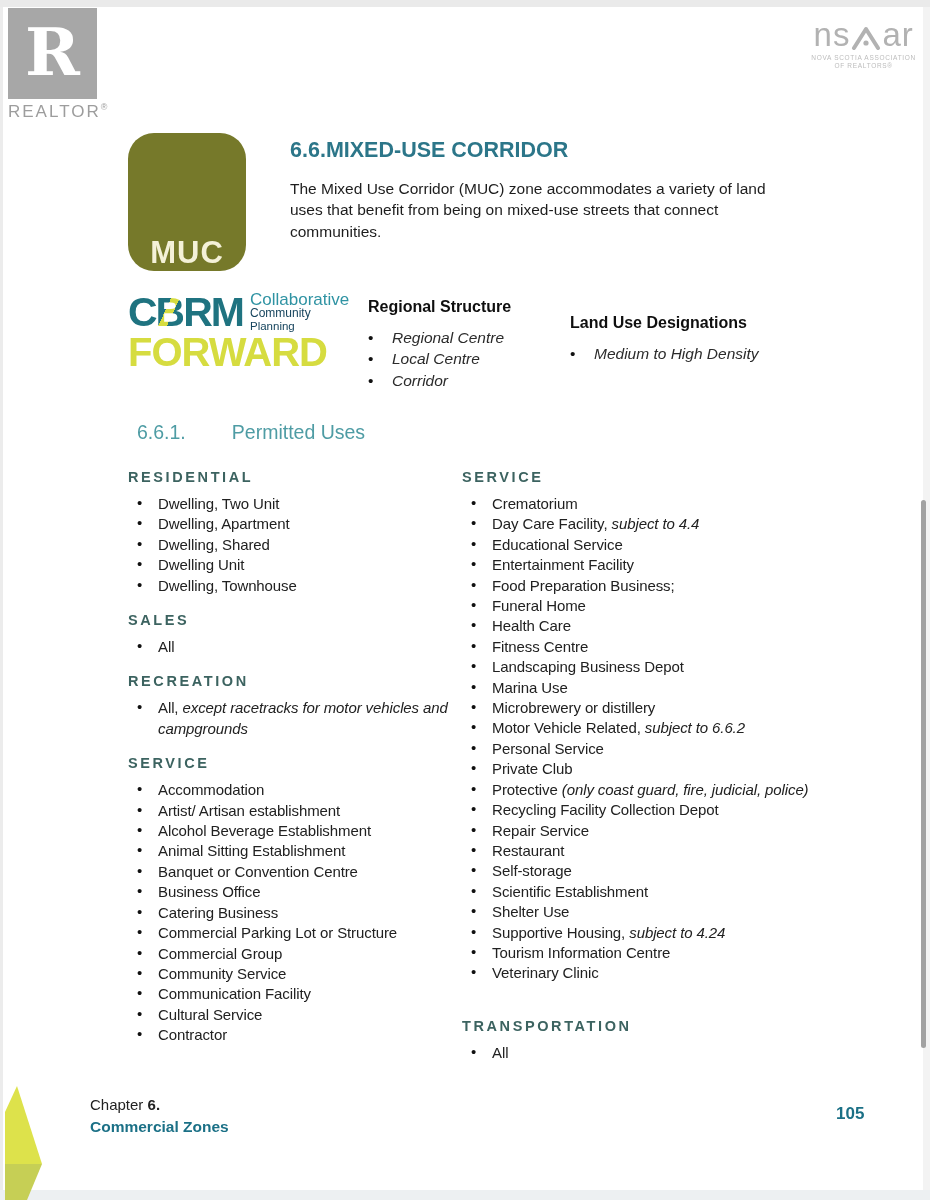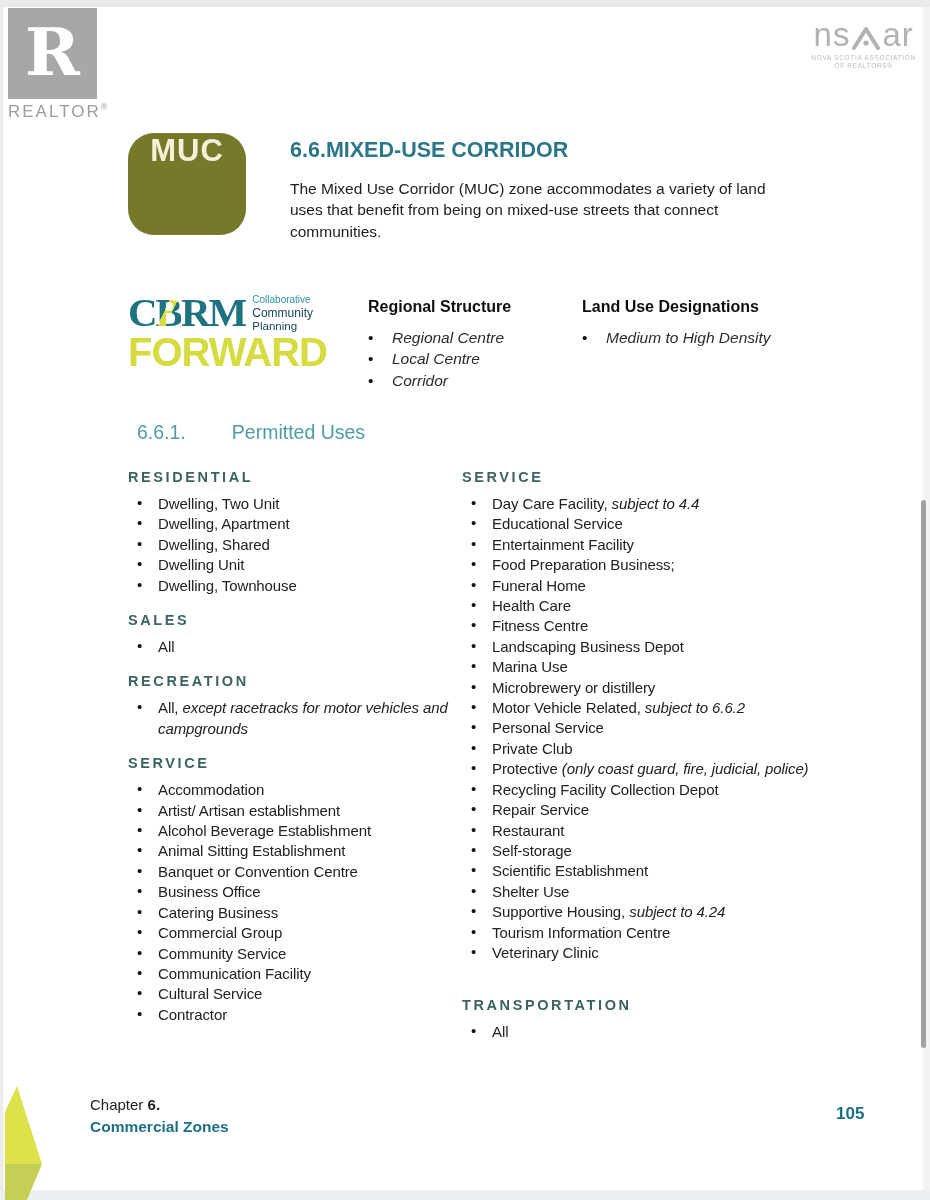--- a/index.html
+++ b/index.html
@@ -21,42 +21,42 @@
   .realtor-word sup{font-size:9px;}
 
   
   .nsar{position:absolute;right:14px;top:18px;text-align:center;}
   .nsar-main{display:flex;align-items:flex-end;justify-content:center;font-size:33px;line-height:1;color:#b2b2b2;letter-spacing:1px;}
   .nsar-main svg{margin:0 1px 1px;}
   .nsar-sub{margin-top:3px;font-size:6.5px;letter-spacing:.7px;color:#bcbcbc;line-height:8px;}
 
   
   .zone{position:absolute;left:128px;top:133px;display:flex;}
-  .badge{width:118px;height:102px;background:var(--badge-olive);border-radius:26px;display:flex;align-items:flex-start;justify-content:center;}
+  .badge{width:118px;height:138px;background:var(--badge-olive);border-radius:26px;display:flex;align-items:flex-end;justify-content:center;}
   .badge span{color:var(--badge-text);font-size:31px;font-weight:700;letter-spacing:1px;}
   .zone-right{margin-left:44px;width:492px;padding-top:5px;}
   .zone-title{display:flex;color:var(--teal-heading);font-size:21.5px;font-weight:700;line-height:24px;}
   .zone-desc{margin-top:16px;font-size:15.5px;line-height:21.3px;color:#1d1d1d;}
 
   
   .cbrm-row{position:absolute;left:128px;top:290px;width:700px;height:110px;}
   .cbrm-logo{position:absolute;left:0;top:2px;width:230px;}
   .cbrm-line1{display:flex;align-items:flex-start;}
-  .cbrm-word{font-size:41px;font-weight:700;letter-spacing:-2px;color:var(--cbrm-teal);line-height:40px;white-space:nowrap;font-family:Liberation Serif, serif;}
+  .cbrm-word{font-size:41px;font-weight:700;letter-spacing:-2px;color:var(--cbrm-teal);line-height:40px;white-space:nowrap;}
   .cbrm-b{background:linear-gradient(115deg,var(--cbrm-teal) 40%,var(--forward-yellow) 40%,var(--forward-yellow) 58%,var(--cbrm-teal) 58%);
           -webkit-background-clip:text;background-clip:text;color:transparent;}
   .cbrm-tagline{margin-left:7px;margin-top:2px;white-space:nowrap;}
-  .tg1{font-size:10px;color:var(--cbrm-tagline-light);line-height:12.5px;}
+  .tg1{font-size:17px;color:var(--cbrm-tagline-light);line-height:12.5px;}
   .tg2{font-size:12px;color:var(--cbrm-tagline-dark);font-weight:400;line-height:13px;}
   .tg3{font-size:11.5px;color:var(--cbrm-tagline-dark);line-height:12.5px;}
   .forward{font-size:40px;font-weight:700;letter-spacing:-1px;color:var(--forward-yellow);line-height:37px;margin-top:2px;}
 
   .mini-block{position:absolute;top:8px;}
   .mini-regional{left:238px;width:210px;}
-  .mini-landuse{left:452px;width:250px;}
+  .mini-landuse{left:440px;width:250px;margin-top:16px;}
   .mini-title{font-size:16px;font-weight:700;color:#0f0f0f;padding-left:2px;}
   .mini-list{list-style:none;margin:11px 0 0;padding:0;font-style:italic;font-size:15.5px;line-height:21.3px;color:#2b2b2b;}
   .mini-list li{position:relative;padding-left:26px;}
   .mini-list li::before{content:"\2022";position:absolute;left:2px;font-style:normal;color:#111;}
 
   
   .permitted{position:absolute;left:137px;top:421px;display:flex;gap:46px;font-size:19.5px;color:var(--teal-light);}
   .col{position:absolute;top:462px;}
   .col-left{left:128px;width:332px;}
   .col-right{left:462px;width:420px;}
@@ -176,30 +176,32 @@
       </ul>
       <h3 class="sec-heading">SERVICE</h3>
       <ul class="use-list">
         <li><span>Accommodation</span></li>
         <li><span>Artist/ Artisan establishment</span></li>
         <li><span>Alcohol Beverage Establishment</span></li>
         <li><span>Animal Sitting Establishment</span></li>
         <li><span>Banquet or Convention Centre</span></li>
         <li><span>Business Office</span></li>
         <li><span>Catering Business</span></li>
+        <li><span>Commercial Parking Lot or Structure</span></li>
         <li><span>Commercial Group</span></li>
         <li><span>Community Service</span></li>
         <li><span>Communication Facility</span></li>
         <li><span>Cultural Service</span></li>
         <li><span>Contractor</span></li>
       </ul>
     </div>
   <div class="col col-right">
       <h3 class="sec-heading">SERVICE</h3>
       <ul class="use-list">
+        <li><span>Crematorium</span></li>
         <li><span>Day Care Facility, </span><span class="it">subject to 4.4</span></li>
         <li><span>Educational Service</span></li>
         <li><span>Entertainment Facility</span></li>
         <li><span>Food Preparation Business;</span></li>
         <li><span>Funeral Home</span></li>
         <li><span>Health Care</span></li>
         <li><span>Fitness Centre</span></li>
         <li><span>Landscaping Business Depot</span></li>
         <li><span>Marina Use</span></li>
         <li><span>Microbrewery or distillery</span></li>

